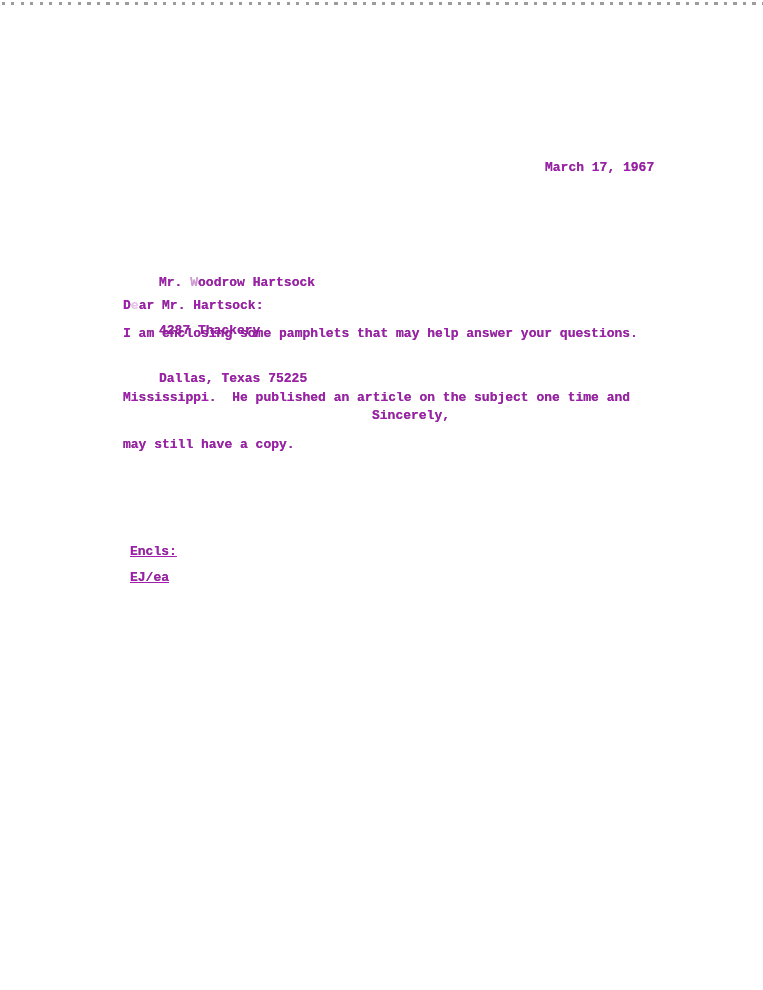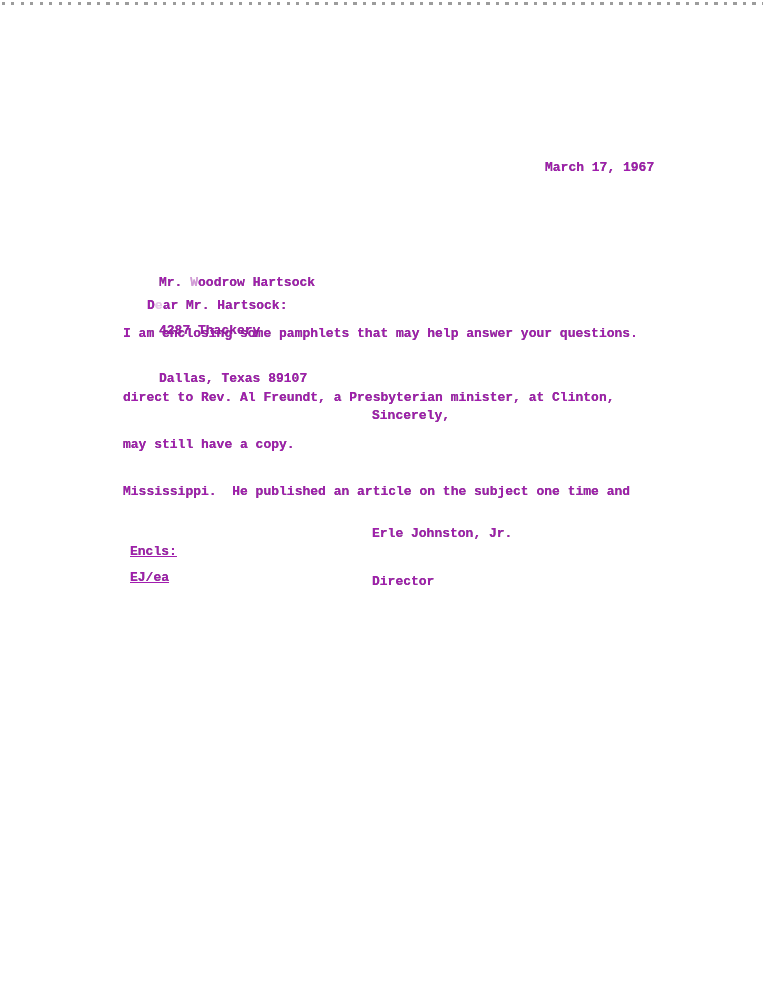--- a/index.html
+++ b/index.html
@@ -31,21 +31,21 @@
     );
   }
   .txt {
     position: absolute;
     white-space: pre;
     letter-spacing: 0px;
     text-shadow: 0 0 0.5px rgba(32,32,32,0.7);
   }
   .date      { left: 545px; top: 160px; line-height: 16px; }
   .addr      { left: 123px; top: 243px; line-height: 16px; margin-left: 36px; }
-  .salut     { left: 123px; top: 298px; line-height: 16px; margin-left: 24px; }
+  .salut     { left: 123px; top: 298px; line-height: 16px; }
   .para1     { left: 123px; top: 326px; line-height: 16px; }
   .para2     { left: 123px; top: 359px; line-height: 15.6px; }
   .closing   { left: 372px; top: 408px; line-height: 16px; }
   .sigblock  { left: 372px; top: 494px; line-height: 16px; }
   .encls     { left: 130px; top: 544px; line-height: 16px; text-decoration: underline; }
   .initials  { left: 130px; top: 570px; line-height: 16px; text-decoration: underline; }
   .faint-25  { opacity: 0.25; }
   .faint-45  { opacity: 0.45; }
   .faint-55  { opacity: 0.55; }
 </style>
@@ -54,37 +54,32 @@
 
 <div class="page">
 
   <div class="dots"></div>
 
   <div class="txt date">March 17, 1967</div>
 
   <div class="txt addr">
     <div><span>Mr. </span><span class="faint-45">W</span><span>oodrow Hartsock</span></div>
     <div>4287 Thackery</div>
-    <div>Dallas, Texas 89107</div>
+    <div>Dallas, Texas 75225</div>
   </div>
 
   <div class="txt salut"><span>D</span><span class="faint-25">e</span><span>ar Mr. Hartsock:</span></div>
 
   <div class="txt para1">I am enclosing some pamphlets that may help answer your questions.</div>
 
   <div class="txt para2">
-    <div>direct to Rev. Al Freundt, a Presbyterian minister, at Clinton,</div>
+    <div>Mississippi.  He published an article on the subject one time and</div>
     <div>may still have a copy.</div>
-    <div>Mississippi.  He published an article on the subject one time and</div>
   </div>
 
   <div class="txt closing">Sincerely,</div>
 
-  <div class="txt sigblock">
-    <div>Erle Johnston, Jr.</div>
-    <div>Director</div>
-  </div>
 
   <div class="txt encls">Encls:</div>
 
   <div class="txt initials">EJ/ea</div>
 
 </div>
 
 </body></html>

